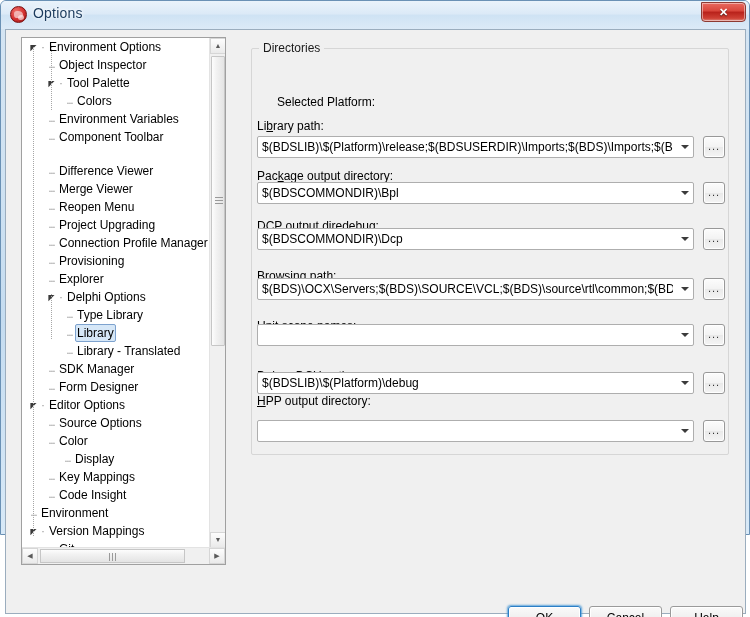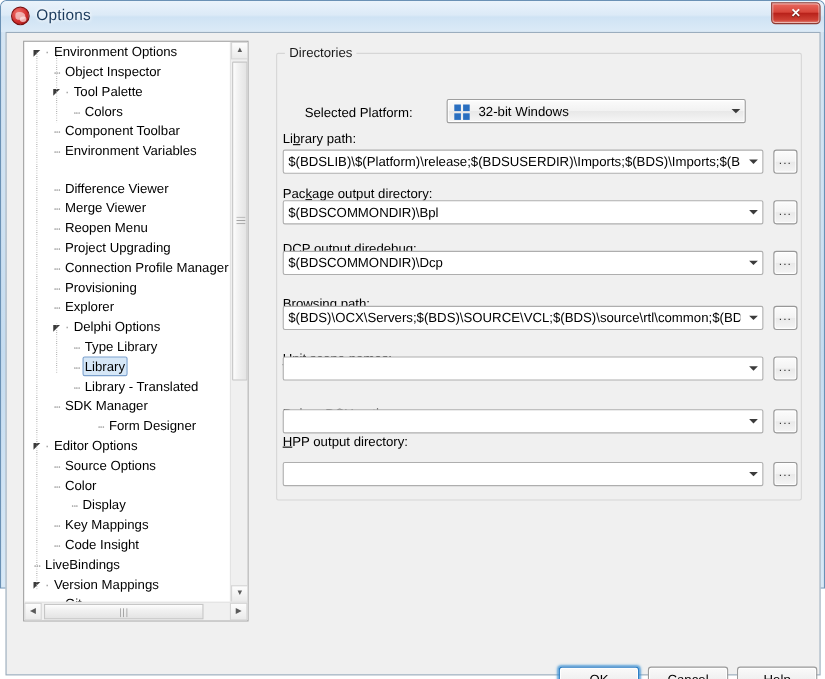--- a/index.html
+++ b/index.html
@@ -340,42 +340,42 @@
   </div>
 
   <div id="client">
 
     <div id="tree-panel">
       <div id="tree-scroll">
           <div class="node" style="padding-left: 6px;"><span class="twisty" style="transform: rotate(180deg); display: inline-block; font-size: 8px;">◢</span><span style="color: rgb(154, 154, 154); padding: 0px 2px;">·</span><span class="lbl">Environment Options</span></div>
           <div class="node" style="padding-left: 24px;"><span class="twisty dash" style="color: rgb(154, 154, 154);">‧‧‧</span><span class="lbl">Object Inspector</span></div>
           <div class="node" style="padding-left: 24px;"><span class="twisty" style="transform: rotate(180deg); display: inline-block; font-size: 8px;">◢</span><span style="color: rgb(154, 154, 154); padding: 0px 2px;">·</span><span class="lbl">Tool Palette</span></div>
           <div class="node" style="padding-left: 42px;"><span class="twisty dash" style="color: rgb(154, 154, 154);">‧‧‧</span><span class="lbl">Colors</span></div>
+          <div class="node" style="padding-left: 24px;"><span class="twisty dash" style="color: rgb(154, 154, 154);">‧‧‧</span><span class="lbl">Environment Variables</span></div>
           <div class="node" style="padding-left: 24px;"><span class="twisty dash" style="color: rgb(154, 154, 154);">‧‧‧</span><span class="lbl">Component Toolbar</span></div>
-          <div class="node" style="padding-left: 24px;"><span class="twisty dash" style="color: rgb(154, 154, 154);">‧‧‧</span><span class="lbl">Environment Variables</span></div>
           <div class="node" style="padding-left: 24px; margin-top: 16px;"><span class="twisty dash" style="color: rgb(154, 154, 154);">‧‧‧</span><span class="lbl">Difference Viewer</span></div>
           <div class="node" style="padding-left: 24px;"><span class="twisty dash" style="color: rgb(154, 154, 154);">‧‧‧</span><span class="lbl">Merge Viewer</span></div>
           <div class="node" style="padding-left: 24px;"><span class="twisty dash" style="color: rgb(154, 154, 154);">‧‧‧</span><span class="lbl">Reopen Menu</span></div>
           <div class="node" style="padding-left: 24px;"><span class="twisty dash" style="color: rgb(154, 154, 154);">‧‧‧</span><span class="lbl">Project Upgrading</span></div>
           <div class="node" style="padding-left: 24px;"><span class="twisty dash" style="color: rgb(154, 154, 154);">‧‧‧</span><span class="lbl">Connection Profile Manager</span></div>
           <div class="node" style="padding-left: 24px;"><span class="twisty dash" style="color: rgb(154, 154, 154);">‧‧‧</span><span class="lbl">Provisioning</span></div>
           <div class="node" style="padding-left: 24px;"><span class="twisty dash" style="color: rgb(154, 154, 154);">‧‧‧</span><span class="lbl">Explorer</span></div>
           <div class="node" style="padding-left: 24px;"><span class="twisty" style="transform: rotate(180deg); display: inline-block; font-size: 8px;">◢</span><span style="color: rgb(154, 154, 154); padding: 0px 2px;">·</span><span class="lbl">Delphi Options</span></div>
           <div class="node" style="padding-left: 42px;"><span class="twisty dash" style="color: rgb(154, 154, 154);">‧‧‧</span><span class="lbl">Type Library</span></div>
           <div class="node sel" style="padding-left: 42px;"><span class="twisty dash" style="color: rgb(154, 154, 154);">‧‧‧</span><span class="lbl">Library</span></div>
           <div class="node" style="padding-left: 42px;"><span class="twisty dash" style="color: rgb(154, 154, 154);">‧‧‧</span><span class="lbl">Library - Translated</span></div>
           <div class="node" style="padding-left: 24px;"><span class="twisty dash" style="color: rgb(154, 154, 154);">‧‧‧</span><span class="lbl">SDK Manager</span></div>
-          <div class="node" style="padding-left: 24px; margin-left: 40px;"><span class="twisty dash" style="color: rgb(154, 154, 154);">‧‧‧</span><span class="lbl">Form Designer</span></div>
+          <div class="node" style="padding-left: 24px;"><span class="twisty dash" style="color: rgb(154, 154, 154);">‧‧‧</span><span class="lbl">Form Designer</span></div>
           <div class="node" style="padding-left: 6px;"><span class="twisty" style="transform: rotate(180deg); display: inline-block; font-size: 8px;">◢</span><span style="color: rgb(154, 154, 154); padding: 0px 2px;">·</span><span class="lbl">Editor Options</span></div>
           <div class="node" style="padding-left: 24px;"><span class="twisty dash" style="color: rgb(154, 154, 154);">‧‧‧</span><span class="lbl">Source Options</span></div>
           <div class="node" style="padding-left: 24px;"><span class="twisty dash" style="color: rgb(154, 154, 154);">‧‧‧</span><span class="lbl">Color</span></div>
           <div class="node" style="padding-left: 40px;"><span class="twisty dash" style="color: rgb(154, 154, 154);">‧‧‧</span><span class="lbl">Display</span></div>
           <div class="node" style="padding-left: 24px;"><span class="twisty dash" style="color: rgb(154, 154, 154);">‧‧‧</span><span class="lbl">Key Mappings</span></div>
           <div class="node" style="padding-left: 24px;"><span class="twisty dash" style="color: rgb(154, 154, 154);">‧‧‧</span><span class="lbl">Code Insight</span></div>
-          <div class="node" style="padding-left: 6px;"><span class="twisty dash" style="color: rgb(154, 154, 154);">‧‧‧</span><span class="lbl">LiveBindings</span></div>
+          <div class="node" style="padding-left: 6px;"><span class="twisty dash" style="color: rgb(154, 154, 154);">‧‧‧</span><span class="lbl">Environment</span></div>
           <div class="node" style="padding-left: 6px;"><span class="twisty" style="transform: rotate(180deg); display: inline-block; font-size: 8px;">◢</span><span style="color: rgb(154, 154, 154); padding: 0px 2px;">·</span><span class="lbl">Version Mappings</span></div>
           <div class="node" style="padding-left: 24px;"><span class="twisty dash" style="color: rgb(154, 154, 154);">‧‧‧</span><span class="lbl">Git</span></div>
           <div class="node" style="padding-left: 24px;"><span class="twisty dash" style="color: rgb(154, 154, 154);">‧‧‧</span><span class="lbl">Subversion</span></div>
           <div class="guide" style="left: 11px; top: 9px; height: 489px;"></div>
           <div class="guide" style="left: 29px; top: 9px; height: 64px;"></div>
           <div class="guide" style="left: 29px; top: 256px; height: 46px;"></div>
         </div>
 
       <div id="vscroll">
         <div class="sb-btn up">▲</div>
@@ -391,30 +391,20 @@
           <div class="grip"></div>
         </div>
         <div class="hsb-btn right">▶</div>
       </div>
     </div>
 
     <div id="groupbox"></div>
     <div id="group-legend">Directories</div>
 
     <div class="fld-label" style="left:271px; top:65px;">Selected Platform:</div>
-    <div class="combo" id="platform-combo" style="left:400px; top:60px; width:272px;">
-      <span id="win-logo">
-        <i></i>
-          <i></i>
-          <i></i>
-          <i></i>
-      </span>
-      <span class="val">32-bit Windows</span>
-      <span class="arrow"></span>
-    </div>
 
     <div id="fields-host">
         <div class="fld-label" style="left: 251px; top: 89px;"><span>Li</span><u>b</u><span>rary path:</span></div>
         <div class="combo" style="left: 251px; top: 106px; width: 437px;">
           <span class="val">$(BDSLIB)\$(Platform)\release;$(BDSUSERDIR)\Imports;$(BDS)\Imports;$(BDSCOMM</span>
           <span class="arrow"></span>
         </div>
         <div class="browse" style="left: 697px; top: 106px;">...</div>
         <div class="fld-label" style="left: 251px; top: 139px;"><span>Pac</span><u>k</u><span>age output directory:</span></div>
         <div class="combo" style="left: 251px; top: 152px; width: 437px;">
@@ -435,20 +425,21 @@
         </div>
         <div class="browse" style="left: 697px; top: 248px;">...</div>
         <div class="fld-label" style="left: 251px; top: 289px;"><span></span><u>U</u><span>nit scope names:</span></div>
         <div class="combo" style="left: 251px; top: 294px; width: 437px;">
           <span class="val"></span>
           <span class="arrow"></span>
         </div>
         <div class="browse" style="left: 697px; top: 294px;">...</div>
         <div class="fld-label" style="left: 251px; top: 339px;"><span>Debug </span><u>D</u><span>CU path:</span></div>
         <div class="combo" style="left: 251px; top: 342px; width: 437px;">
+          <span class="val">$(BDSLIB)\$(Platform)\debug</span>
           <span class="arrow"></span>
         </div>
         <div class="browse" style="left: 697px; top: 342px;">...</div>
         <div class="fld-label" style="left: 251px; top: 364px;"><span></span><u>H</u><span>PP output directory:</span></div>
         <div class="combo" style="left: 251px; top: 390px; width: 437px;">
           <span class="arrow"></span>
         </div>
         <div class="browse" style="left: 697px; top: 390px;">...</div>
       </div>
 

